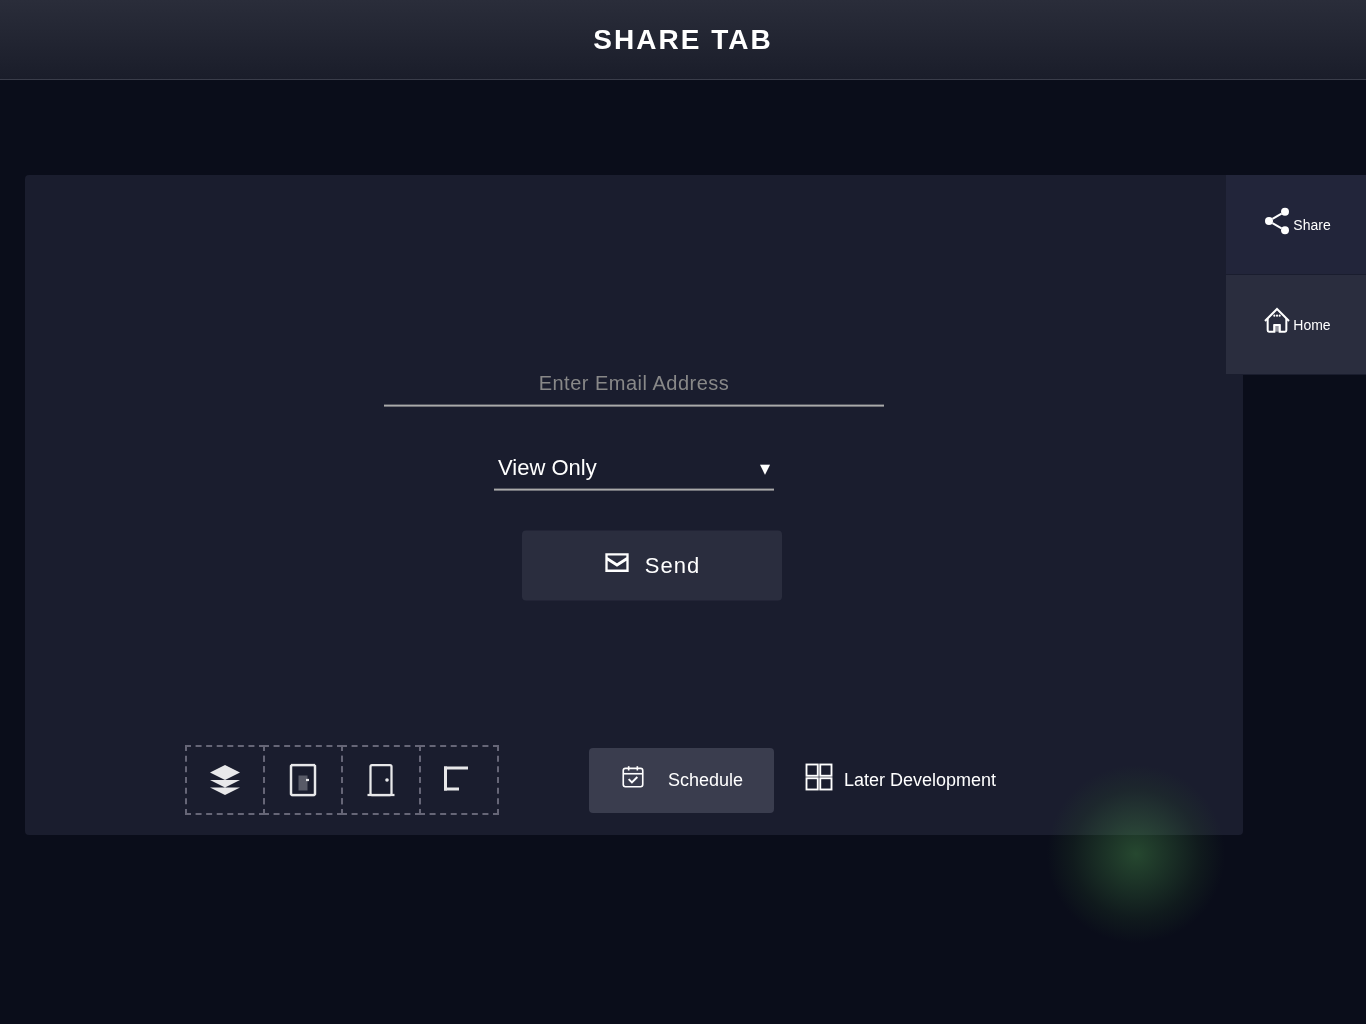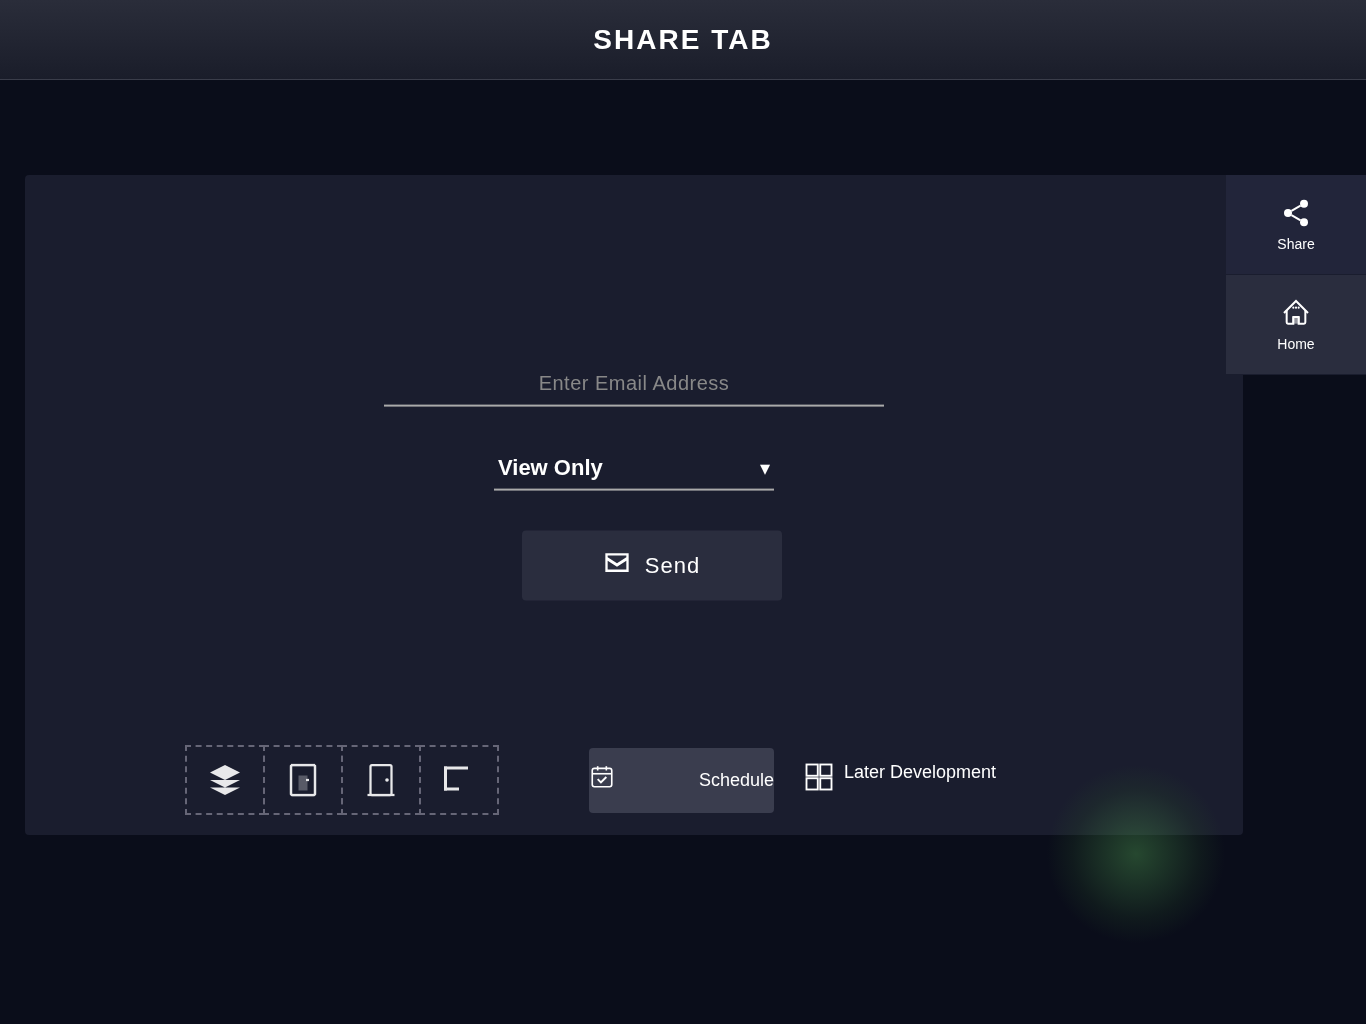--- a/index.html
+++ b/index.html
@@ -60,21 +60,21 @@
       width: 140px;
       display: flex;
       flex-direction: column;
     }
 
     .sidebar-item {
       width: 140px;
       height: 100px;
       background: #2a2d3e;
       display: flex;
-      flex-direction: column;
+      flex-direction: row;
       align-items: center;
       justify-content: center;
       cursor: pointer;
       border-bottom: 1px solid #1a1d2e;
     }
 
     .sidebar-item.active {
       background: #22253a;
     }
 
@@ -143,21 +143,21 @@
       display: flex;
       align-items: center;
       justify-content: space-between;
       padding: 8px 4px;
       cursor: pointer;
     }
 
     .dropdown-label {
       color: #ffffff;
       font-size: 22px;
-      font-weight: 700;
+      font-weight: 400;
     }
 
     .dropdown-chevron {
       color: #ffffff;
       font-size: 20px;
     }
 
     
     .send-button {
       width: 260px;
@@ -217,38 +217,38 @@
 
     .schedule-btn {
       margin-left: 90px;
       width: 185px;
       height: 65px;
       background: #3a3d4e;
       border: none;
       border-radius: 4px;
       display: flex;
       align-items: center;
-      justify-content: space-between;
+      justify-content: center;
       gap: 22px;
       cursor: pointer;
       color: #ffffff;
       font-size: 18px;
       font-weight: 500;
     }
 
     .schedule-icon {
       font-size: 22px;
     }
 
     .later-dev-btn {
       margin-left: 30px;
       background: transparent;
       border: none;
       display: flex;
-      align-items: flex-start;
+      align-items: center;
       gap: 10px;
       cursor: pointer;
       color: #ffffff;
       font-size: 18px;
       font-weight: 500;
     }
 
     .later-dev-icon {
       font-size: 26px;
       color: #ffffff;

